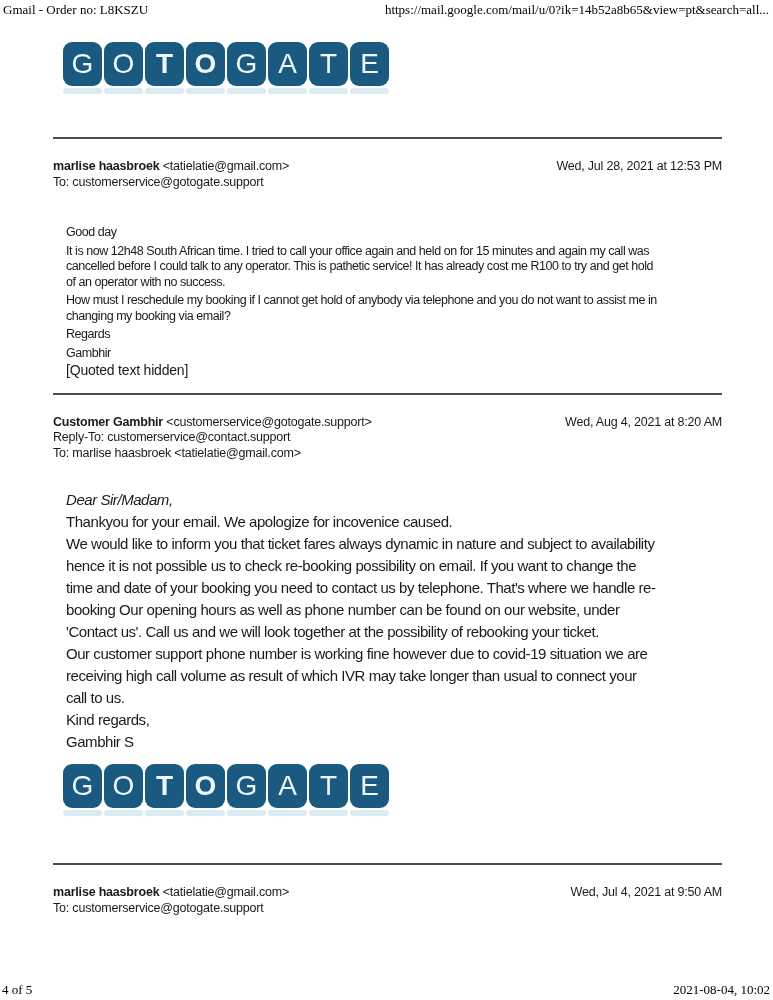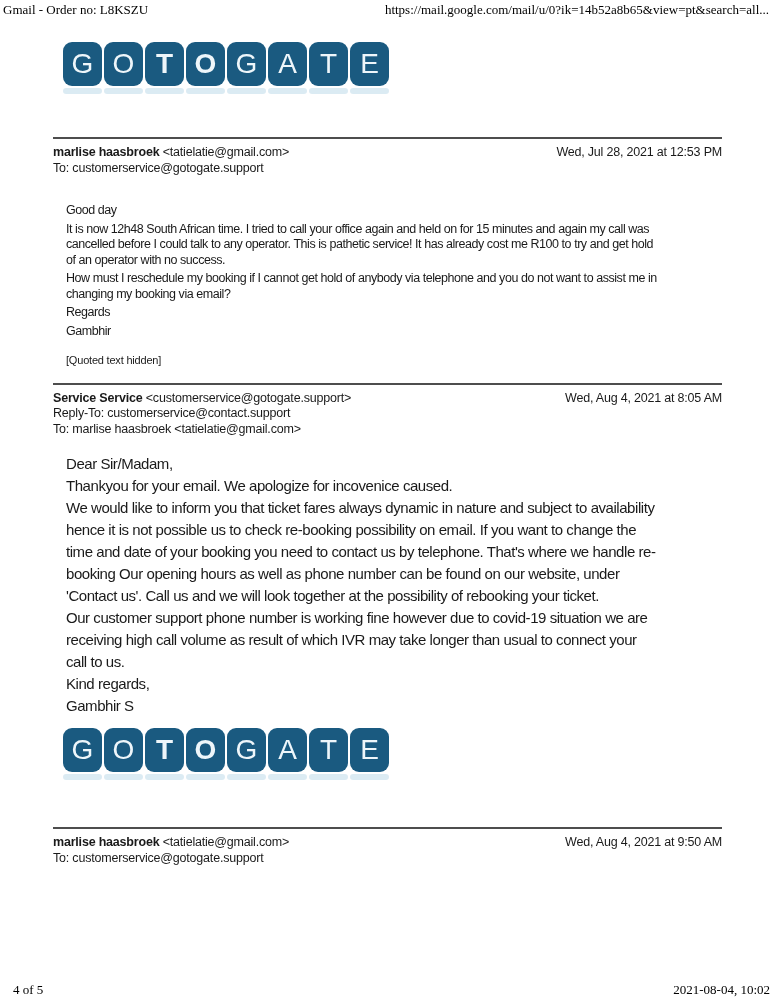--- a/index.html
+++ b/index.html
@@ -14,21 +14,21 @@
     color:#1a1a1a;
   }
   
   .print-header {
     position:absolute; top:2px; left:3px; right:4px;
     display:flex; justify-content:space-between;
     font-family:"Liberation Serif", serif;
     font-size:13px; color:#000;
   }
   .print-footer {
-    position:absolute; bottom:2px; left:13px; right:3px;
+    position:absolute; bottom:2px; left:2px; right:3px;
     display:flex; justify-content:space-between;
     font-family:"Liberation Serif", serif;
     font-size:13px; color:#000;
   }
   
   .content { position:absolute; top:0; left:53px; width:669px; }
 
   
   .logo { margin-left:10px; }
   .logo.first { margin-top:42px; }
@@ -50,35 +50,35 @@
     background:var(--refl-color,#b9d8e8);
   }
 
   
   .rule { border:0; border-top:2px solid #4d4d4d; }
   .rule.r1 { margin-top:43px; }
   .rule.r2 { margin-top:14px; }
   .rule.r3 { margin-top:47px; }
 
   
-  .msg-head { padding-top:6px; font-size:12.5px; line-height:15.5px; letter-spacing:-0.2px; }
+  .msg-head { padding-top:20px; font-size:12.5px; line-height:15.5px; letter-spacing:-0.2px; }
   .head-row { display:flex; justify-content:space-between; align-items:baseline; }
   .sender { font-weight:700; }
   .date { white-space:nowrap; }
 
   
   .msg-body { padding-left:13px; }
   .msg-body p { white-space:pre-line; }
   .msg-body.small { font-size:12.5px; line-height:15.5px; letter-spacing:-0.45px; }
   .msg-body.small p { margin-top:3px; }
-  .msg-body.small p:first-child { margin-top:27px; }
-  .msg-body.small p.quoted { margin-top:14px; font-size:11px; letter-spacing:-0.2px; }
+  .msg-body.small p:first-child { margin-top:35px; }
+  .msg-body.small p.quoted { margin-top:2px; font-size:14px; letter-spacing:-0.2px; }
   .msg-body.large { font-size:15px; line-height:22px; letter-spacing:-0.45px; }
   .msg-body.large p { }
-  .msg-body.large p:first-child { margin-top:16px; }
+  .msg-body.large p:first-child { margin-top:28px;font-style:italic; }
 </style>
 </head>
 <body>
 
 <div class="page">
 
   <header class="print-header">
     <span>Gmail - Order no: L8KSZU</span>
     <span>https://mail.google.com/mail/u/0?ik=14b52a8b65&amp;view=pt&amp;search=all...</span>
   </header>
@@ -133,24 +133,24 @@
         <p class="quoted">[Quoted text hidden]</p>
       </div>
     </section>
 
     <hr class="rule r2">
 
     <section class="msg">
       <div class="msg-head">
         <div class="head-row">
           <div class="from">
-            <span class="sender">Service Service</span>
+            <span class="sender">Customer Gambhir</span>
             <span class="addr">&lt;customerservice@gotogate.support&gt;</span>
           </div>
-          <div class="date">Wed, Aug 4, 2021 at 8:05 AM</div>
+          <div class="date">Wed, Aug 4, 2021 at 8:20 AM</div>
         </div>
         <div class="head-line">Reply-To: customerservice@contact.support</div>
         <div class="head-line">To: marlise haasbroek &lt;tatielatie@gmail.com&gt;</div>
       </div>
       <div class="msg-body large">
         <p>Dear Sir/Madam,</p>
         <p>Thankyou for your email. We apologize for incovenice caused.</p>
         <p>We would like to inform you that ticket fares always dynamic in nature and subject to availability
 hence it is not possible us to check re-booking possibility on email. If you want to change the
 time and date of your booking you need to contact us by telephone. That's where we handle re-
@@ -189,21 +189,21 @@
 
     <hr class="rule r3">
 
     <section class="msg">
       <div class="msg-head">
         <div class="head-row">
           <div class="from">
             <span class="sender">marlise haasbroek</span>
             <span class="addr">&lt;tatielatie@gmail.com&gt;</span>
           </div>
-          <div class="date">Wed, Aug 4, 2021 at 9:50 AM</div>
+          <div class="date">Wed, Jul 4, 2021 at 9:50 AM</div>
         </div>
         <div class="head-line">To: customerservice@gotogate.support</div>
       </div>
     </section>
 
   </div>
 
   <footer class="print-footer">
     <span>4 of 5</span>
     <span>2021-08-04, 10:02</span>

